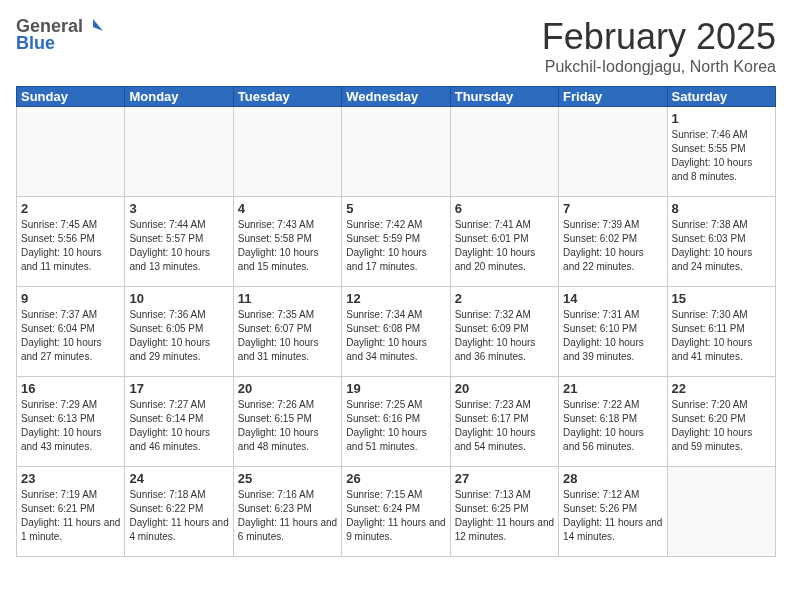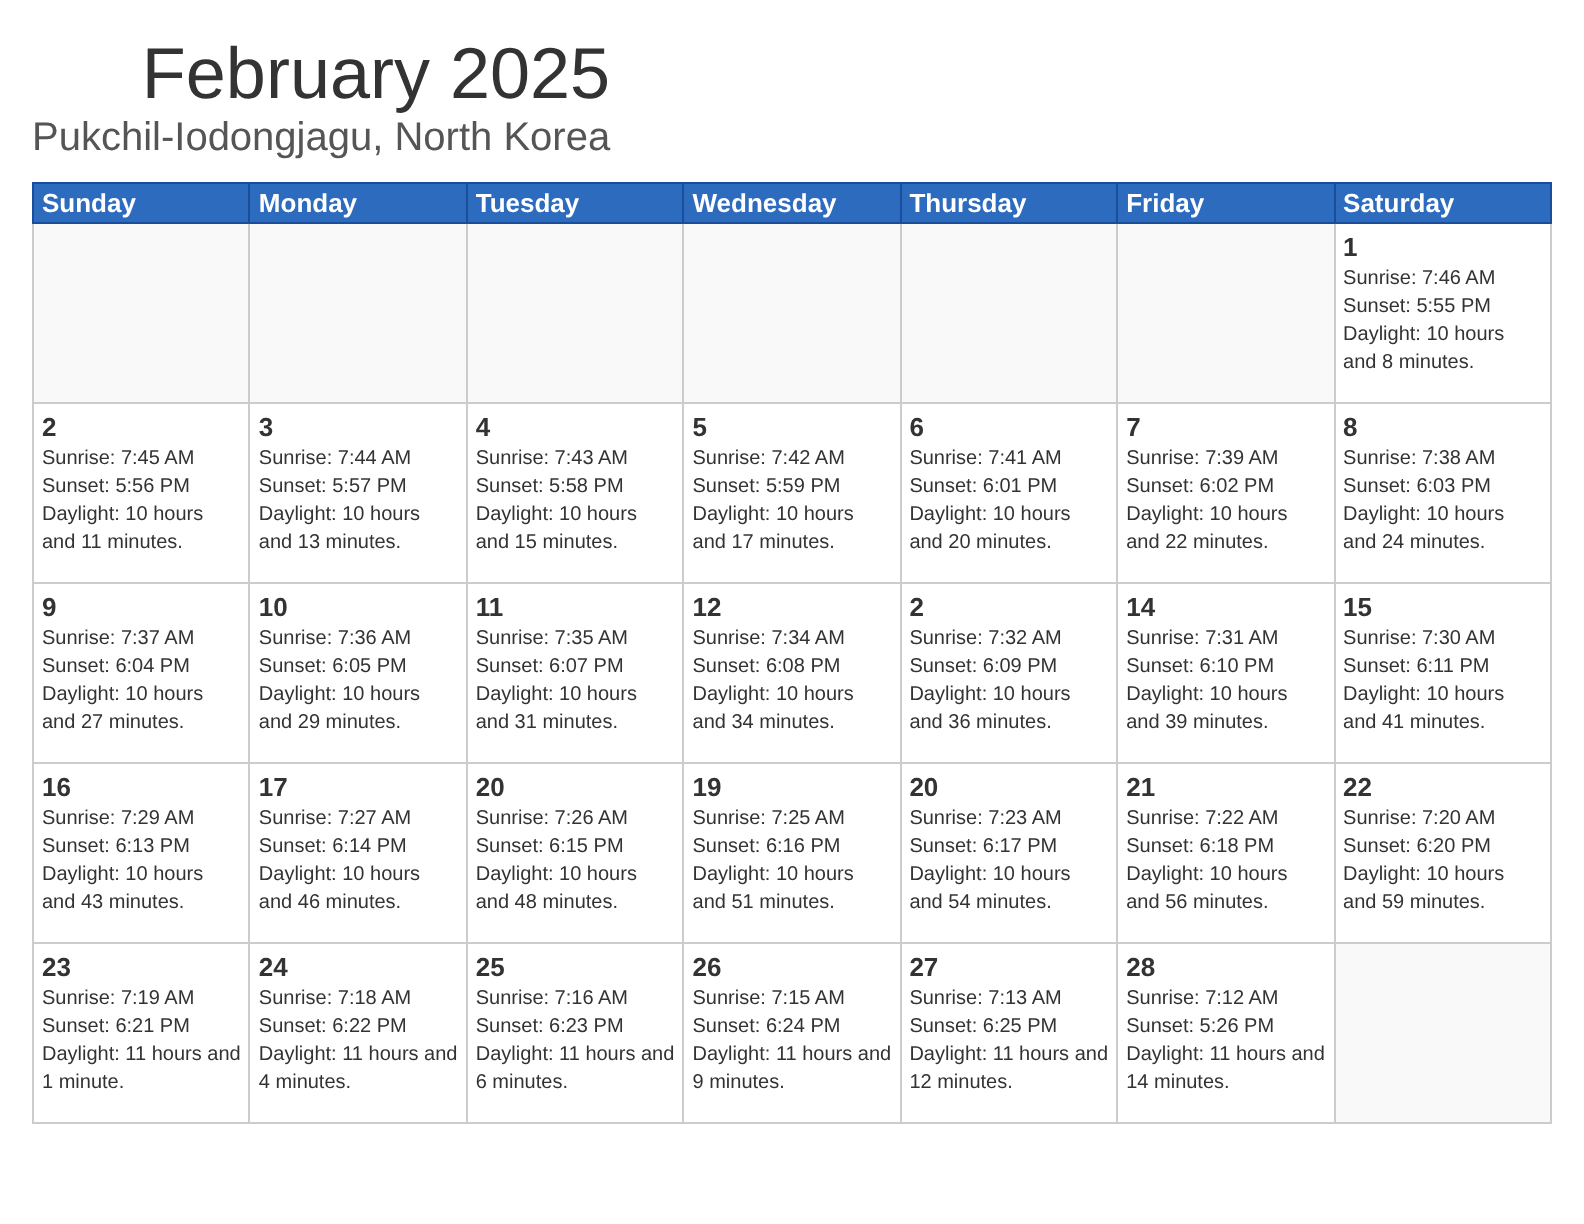--- a/index.html
+++ b/index.html
@@ -17,21 +17,21 @@
       margin-bottom: 10px;
     }
     .logo {
       display: flex;
       align-items: center;
     }
     .logo-text-general { color: #555; font-size: 18px; font-weight: bold; }
     .logo-text-blue { color: #2d6bbf; font-size: 18px; font-weight: bold; }
     .title-section { text-align: right; }
     .month-title { font-size: 36px; color: #333; font-weight: normal; }
-    .location { font-size: 20px; color: #555; }
+    .location { font-size: 16px; color: #555; }
     table {
       width: 100%;
       border-collapse: collapse;
     }
     th {
       background-color: #2d6bbf;
       color: white;
       font-size: 13px;
       padding: 2px 4px;
       text-align: left;
@@ -57,20 +57,31 @@
       color: #333;
       line-height: 1.4;
     }
     tr td { height: 90px; }
     .empty { background: #f9f9f9; }
   </style>
 </head>
 <body>
 
 <div class="header">
+  <div class="logo">
+    <div style="display:flex; flex-direction:column; align-items:flex-start;">
+      <div style="display:flex; align-items:center;">
+        <span class="logo-text-general">General</span>
+        <svg width="20" height="20" viewBox="0 0 20 20">
+          <polygon points="10,2 20,14 10,10" fill="#2d6bbf"></polygon>
+        </svg>
+      </div>
+      <span class="logo-text-blue" style="margin-top:-4px;">Blue</span>
+    </div>
+  </div>
   <div class="title-section">
     <div class="month-title">February 2025</div>
     <div class="location">Pukchil-Iodongjagu, North Korea</div>
   </div>
 </div>
 
 <table>
   <thead>
     <tr id="header-row">
         <th>Sunday</th>

